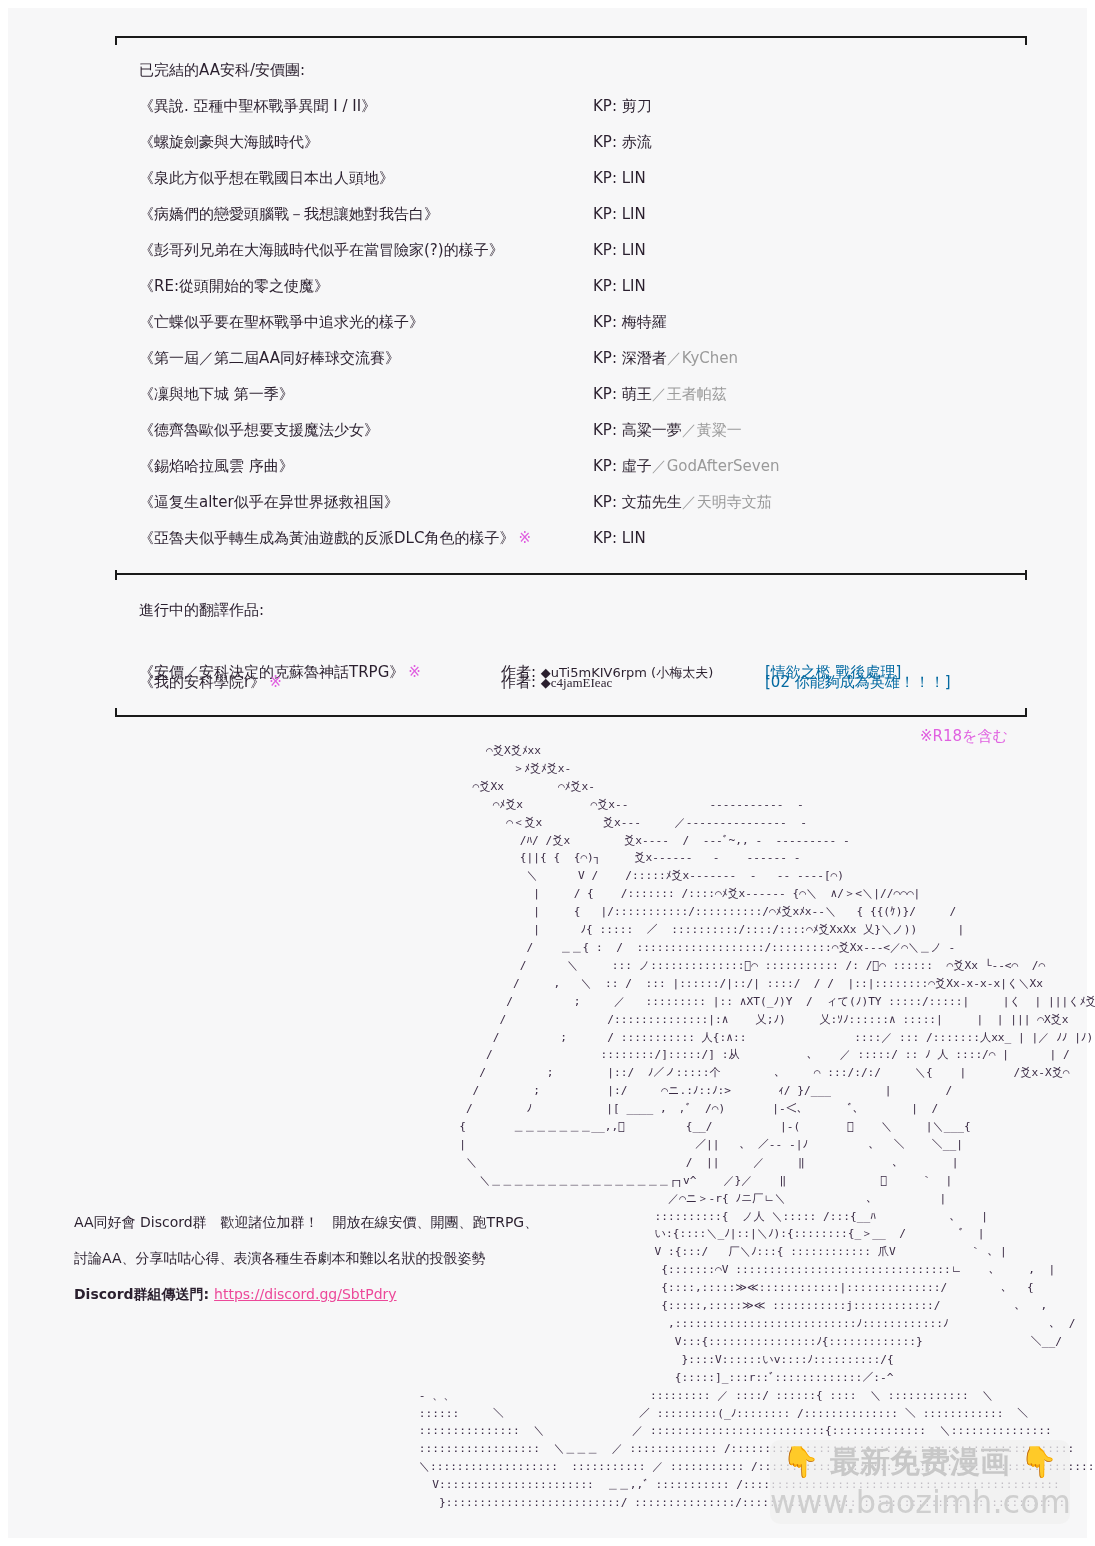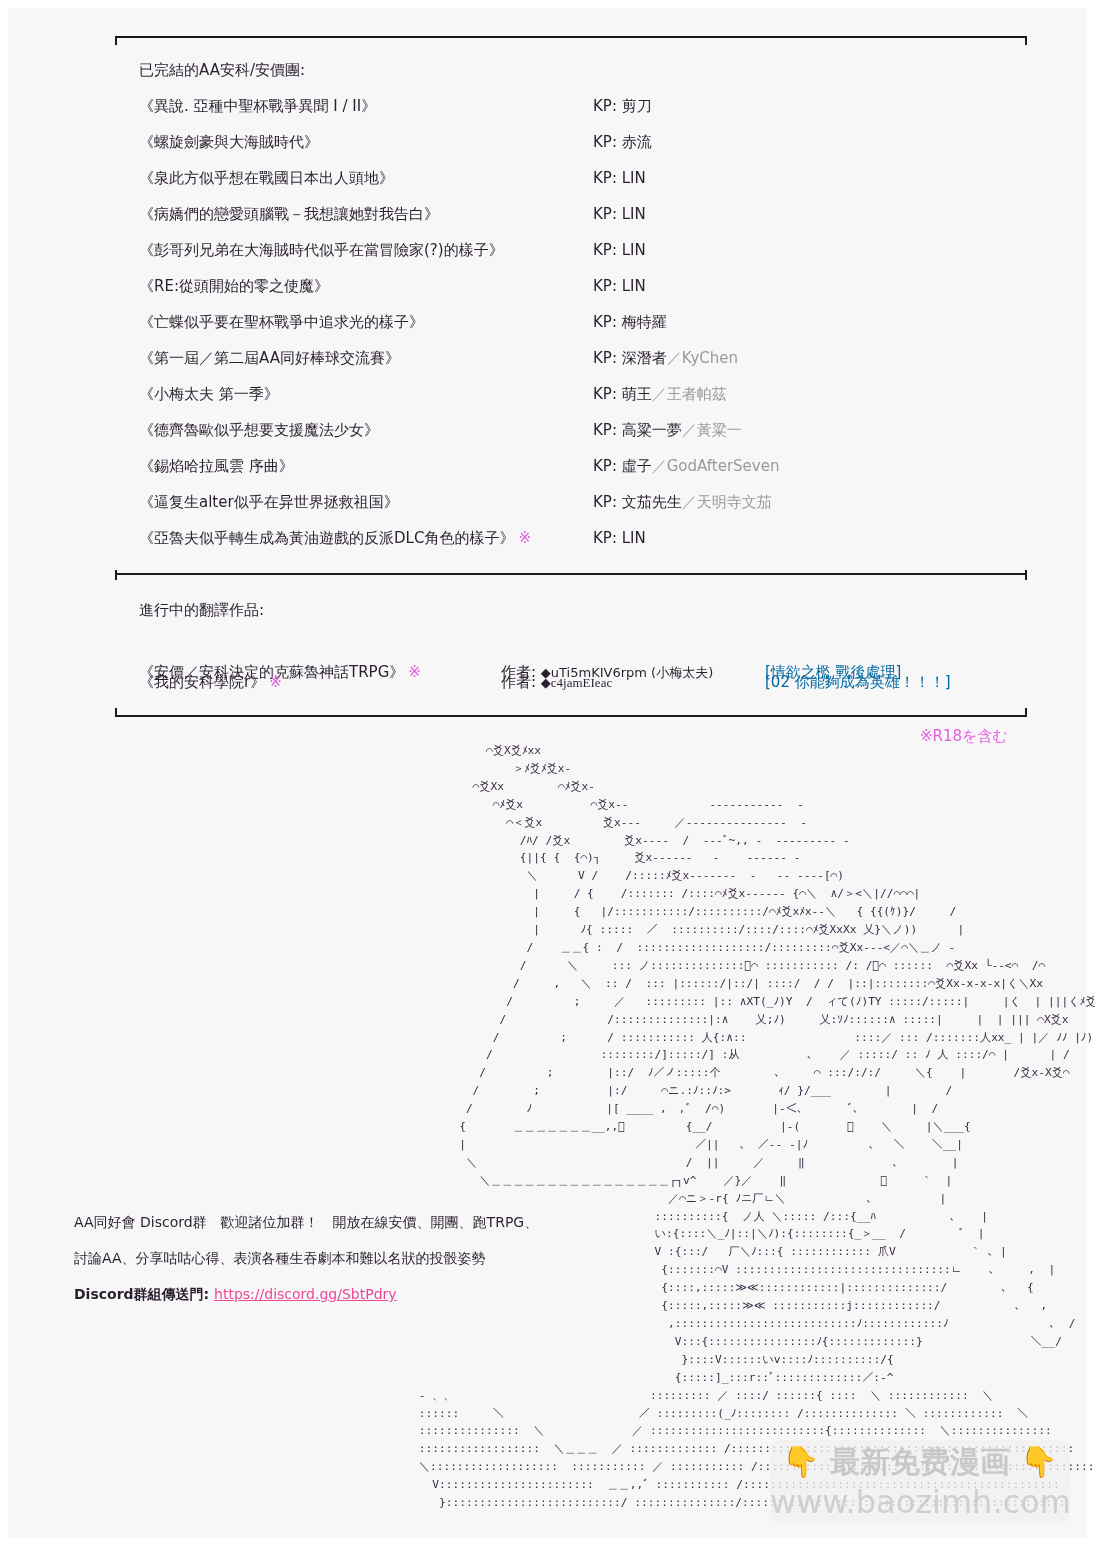--- a/index.html
+++ b/index.html
@@ -97,21 +97,21 @@
   </div>
   <div class="row" style="top:311px;">
     <span class="title">《亡蝶似乎要在聖杯戰爭中追求光的樣子》</span>
     <span class="kp"><span>KP: </span><span>梅特羅</span><span class="sub"></span></span>
   </div>
   <div class="row" style="top:347px;">
     <span class="title">《第一屆／第二屆AA同好棒球交流賽》</span>
     <span class="kp"><span>KP: </span><span>深潛者</span><span class="sub">／KyChen</span></span>
   </div>
   <div class="row" style="top:383px;">
-    <span class="title">《小梅太夫 第一季》</span>
+    <span class="title">《凜與地下城 第一季》</span>
     <span class="kp"><span>KP: </span><span>萌王</span><span class="sub">／王者帕茲</span></span>
   </div>
   <div class="row" style="top:419px;">
     <span class="title">《德齊魯歐似乎想要支援魔法少女》</span>
     <span class="kp"><span>KP: </span><span>高粱一夢</span><span class="sub">／黃粱一</span></span>
   </div>
   <div class="row" style="top:455px;text-decoration:underline;">
     <span class="title">《錫焰哈拉風雲 序曲》</span>
     <span class="kp"><span>KP: </span><span>虛子</span><span class="sub">／GodAfterSeven</span></span>
   </div>

